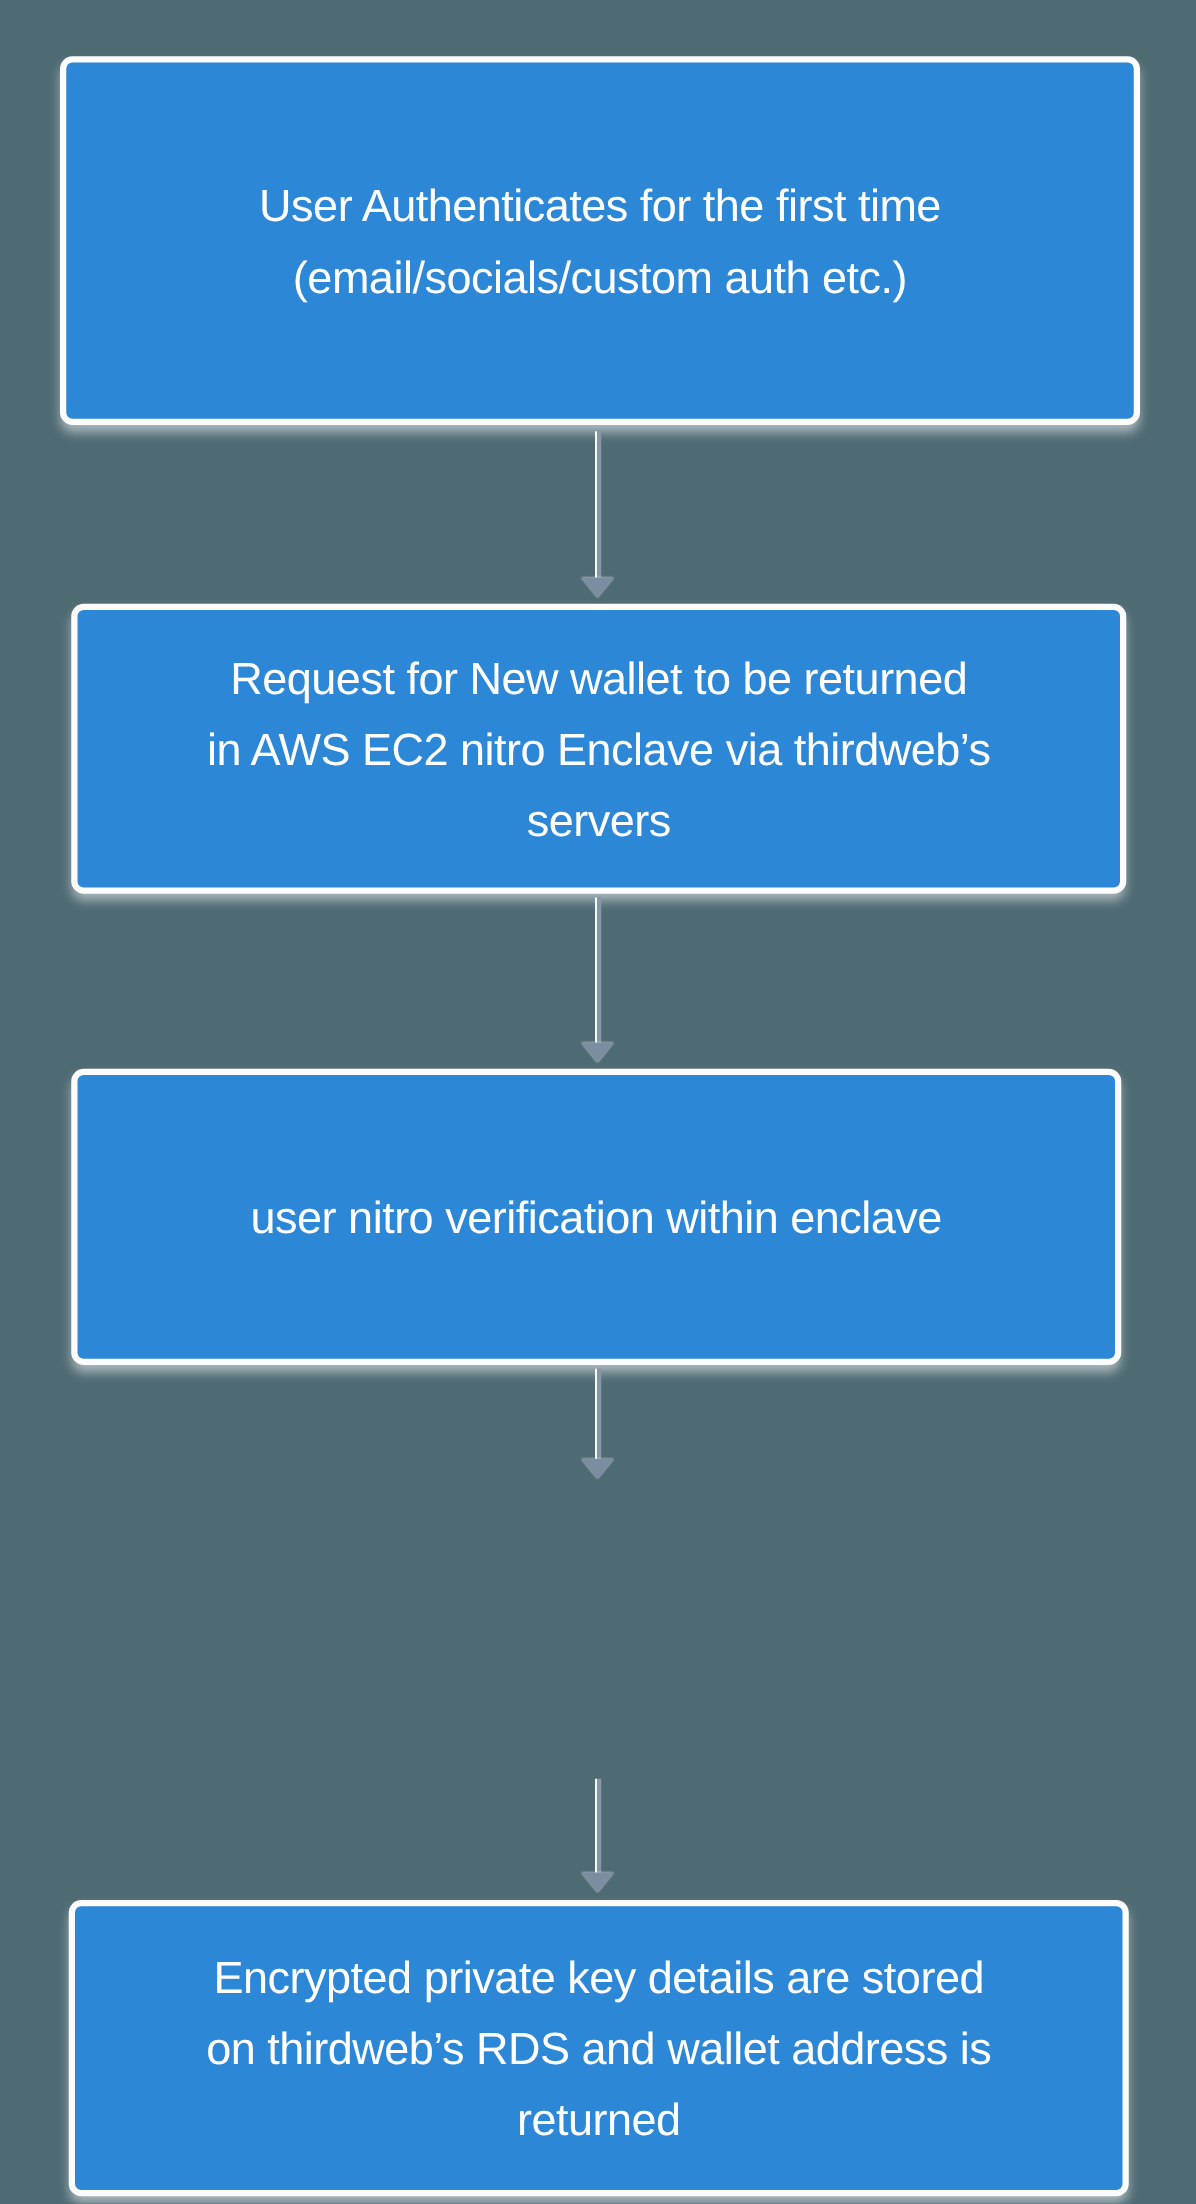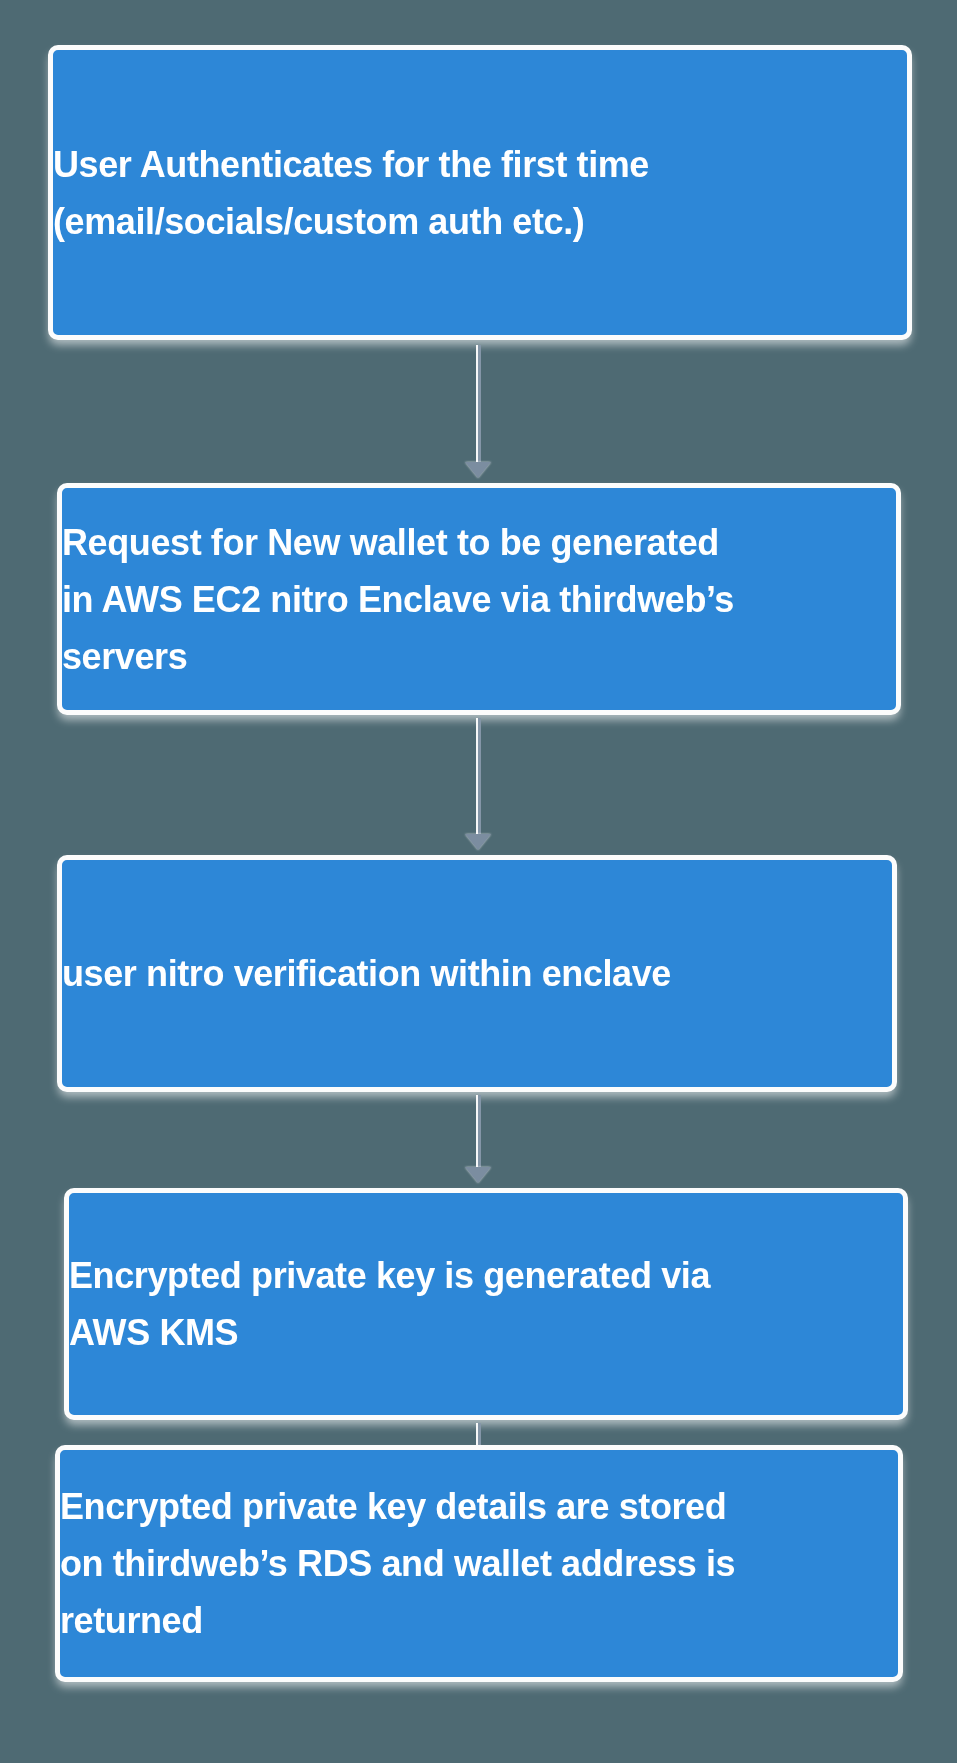--- a/index.html
+++ b/index.html
@@ -24,31 +24,31 @@
     border-radius: 10px;
     box-shadow: 0 6px 9px -1px rgba(255, 255, 255, 0.55);
     display: flex;
     align-items: center;
     justify-content: center;
   }
   .node-text {
     color: #ffffff;
     font-size: 36px;
     line-height: 57px;
-    font-weight: 700;
+    font-weight: 400;
     letter-spacing: -0.4px;
-    text-align: left;
+    text-align: center;
     white-space: pre-line;
     width: 100%;
   }
   .node-1 { left: 48px;  top: 45px;   width: 854px; height: 285px; }
   .node-2 { left: 57px;  top: 483px;  width: 834px; height: 222px; }
   .node-3 { left: 57px;  top: 855px;  width: 830px; height: 227px; }
   .node-4 { left: 64px;  top: 1188px; width: 834px; height: 222px; }
-  .node-5 { left: 55px;  top: 1445px; width: 838px; height: 227px; }
+  .node-5 { left: 55px;  top: 1520px; width: 838px; height: 227px; }
 
   .arrow {
     position: absolute;
     left: 465px;
     width: 26px;
     display: flex;
     flex-direction: column;
     align-items: center;
   }
   .arrow-line {
@@ -79,43 +79,39 @@
     <div class="node-text">User Authenticates for the first time
 (email/socials/custom auth etc.)</div>
   </div>
 
   <div class="arrow arrow-1">
     <div class="arrow-line"></div>
     <div class="arrow-head"></div>
   </div>
 
   <div class="node node-2">
-    <div class="node-text">Request for New wallet to be generated
+    <div class="node-text">Request for New wallet to be returned
 in AWS EC2 nitro Enclave via thirdweb’s
 servers</div>
   </div>
 
   <div class="arrow arrow-2">
     <div class="arrow-line"></div>
     <div class="arrow-head"></div>
   </div>
 
   <div class="node node-3">
     <div class="node-text">user nitro verification within enclave</div>
   </div>
 
   <div class="arrow arrow-3">
     <div class="arrow-line"></div>
     <div class="arrow-head"></div>
   </div>
 
-  <div class="node node-4">
-    <div class="node-text">Encrypted private key is generated via
-AWS KMS</div>
-  </div>
 
   <div class="arrow arrow-4">
     <div class="arrow-line"></div>
     <div class="arrow-head"></div>
   </div>
 
   <div class="node node-5">
     <div class="node-text">Encrypted private key details are stored
 on thirdweb’s RDS and wallet address is
 returned</div>

